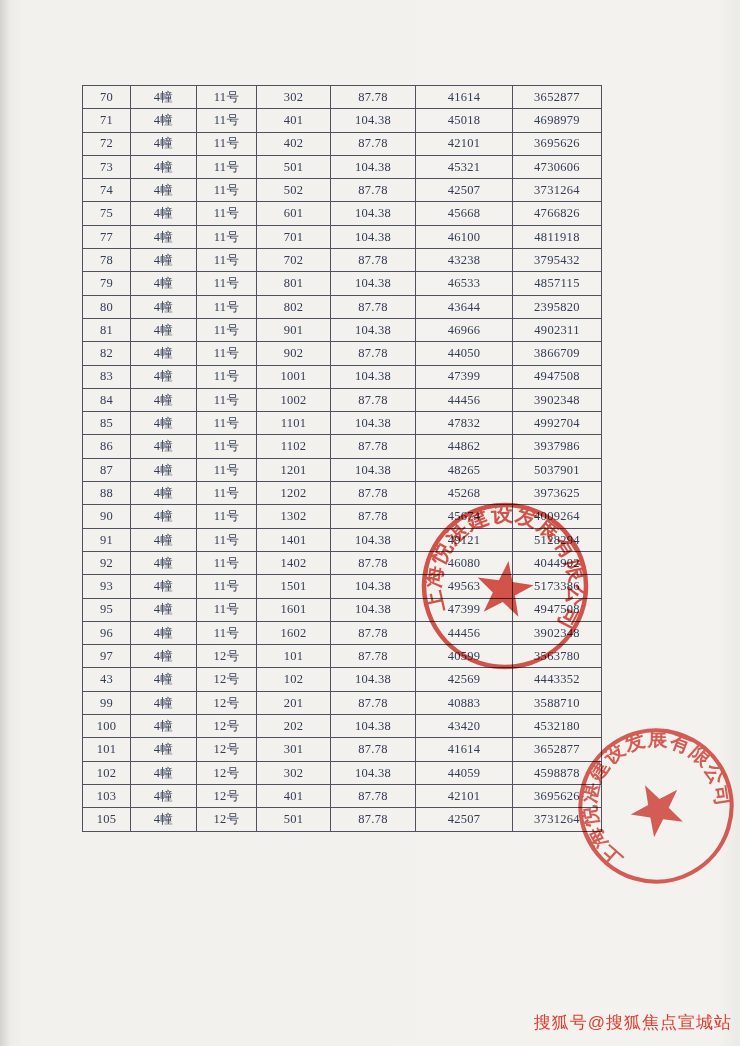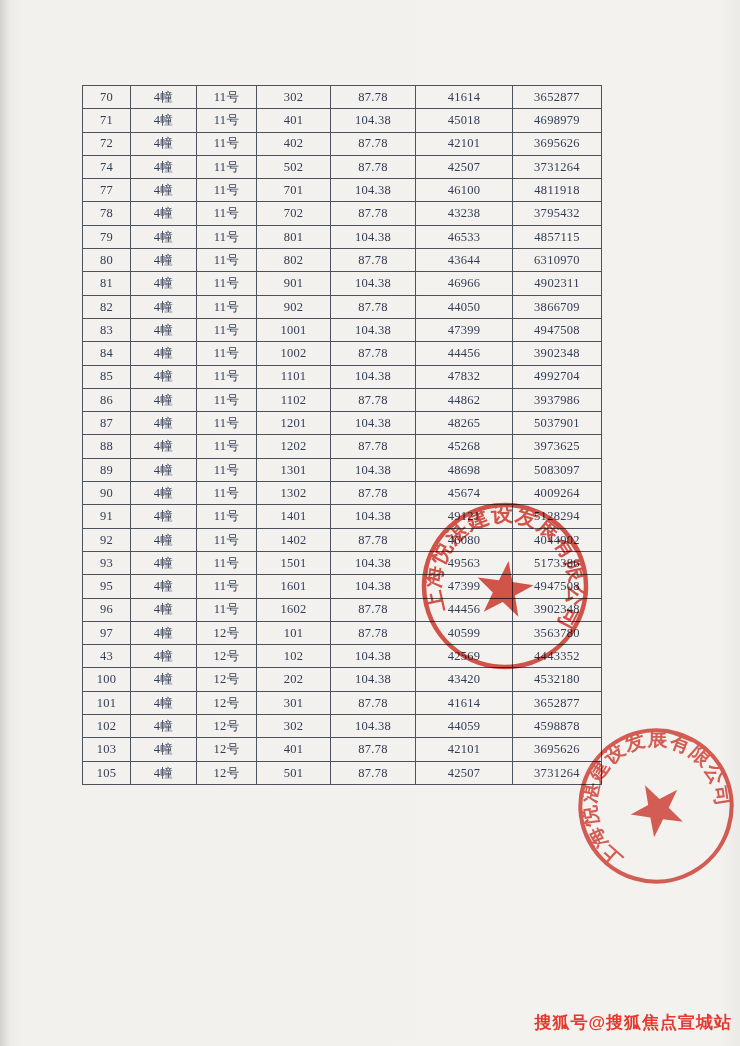--- a/index.html
+++ b/index.html
@@ -49,21 +49,21 @@
   .stamp text {
     font-family: "Liberation Serif", "DejaVu Serif", serif;
     font-weight: 700;
   }
   .footer-watermark {
     position: absolute;
     right: 8px;
     bottom: 12px;
     color: #e23a2e;
     font-size: 17px;
-    font-weight: 700;
+    font-weight: 400;
     letter-spacing: 1px;
     font-family: "Liberation Sans", "DejaVu Sans", sans-serif;
   }
   .edge-shade {
     position: absolute;
     left: 0;
     top: 0;
     width: 10px;
     height: 100%;
     background: linear-gradient(90deg, rgba(120,118,114,0.18), rgba(120,118,114,0));
@@ -108,29 +108,47 @@
         <tr>
           <td>72</td>
           <td>4幢</td>
           <td>11号</td>
           <td>402</td>
           <td>87.78</td>
           <td>42101</td>
           <td>3695626</td>
         </tr>
         <tr>
+          <td>73</td>
+          <td>4幢</td>
+          <td>11号</td>
+          <td>501</td>
+          <td>104.38</td>
+          <td>45321</td>
+          <td>4730606</td>
+        </tr>
+        <tr>
           <td>74</td>
           <td>4幢</td>
           <td>11号</td>
           <td>502</td>
           <td>87.78</td>
           <td>42507</td>
           <td>3731264</td>
         </tr>
         <tr>
+          <td>75</td>
+          <td>4幢</td>
+          <td>11号</td>
+          <td>601</td>
+          <td>104.38</td>
+          <td>45668</td>
+          <td>4766826</td>
+        </tr>
+        <tr>
           <td>77</td>
           <td>4幢</td>
           <td>11号</td>
           <td>701</td>
           <td>104.38</td>
           <td>46100</td>
           <td>4811918</td>
         </tr>
         <tr>
           <td>78</td>
@@ -150,21 +168,21 @@
           <td>46533</td>
           <td>4857115</td>
         </tr>
         <tr>
           <td>80</td>
           <td>4幢</td>
           <td>11号</td>
           <td>802</td>
           <td>87.78</td>
           <td>43644</td>
-          <td>6310970</td>
+          <td>2395820</td>
         </tr>
         <tr>
           <td>81</td>
           <td>4幢</td>
           <td>11号</td>
           <td>901</td>
           <td>104.38</td>
           <td>46966</td>
           <td>4902311</td>
         </tr>
@@ -225,29 +243,20 @@
         <tr>
           <td>88</td>
           <td>4幢</td>
           <td>11号</td>
           <td>1202</td>
           <td>87.78</td>
           <td>45268</td>
           <td>3973625</td>
         </tr>
         <tr>
-          <td>89</td>
-          <td>4幢</td>
-          <td>11号</td>
-          <td>1301</td>
-          <td>104.38</td>
-          <td>48698</td>
-          <td>5083097</td>
-        </tr>
-        <tr>
           <td>90</td>
           <td>4幢</td>
           <td>11号</td>
           <td>1302</td>
           <td>87.78</td>
           <td>45674</td>
           <td>4009264</td>
         </tr>
         <tr>
           <td>91</td>
@@ -304,20 +313,29 @@
           <td>3563780</td>
         </tr>
         <tr>
           <td>43</td>
           <td>4幢</td>
           <td>12号</td>
           <td>102</td>
           <td>104.38</td>
           <td>42569</td>
           <td>4443352</td>
+        </tr>
+        <tr>
+          <td>99</td>
+          <td>4幢</td>
+          <td>12号</td>
+          <td>201</td>
+          <td>87.78</td>
+          <td>40883</td>
+          <td>3588710</td>
         </tr>
         <tr>
           <td>100</td>
           <td>4幢</td>
           <td>12号</td>
           <td>202</td>
           <td>104.38</td>
           <td>43420</td>
           <td>4532180</td>
         </tr>

